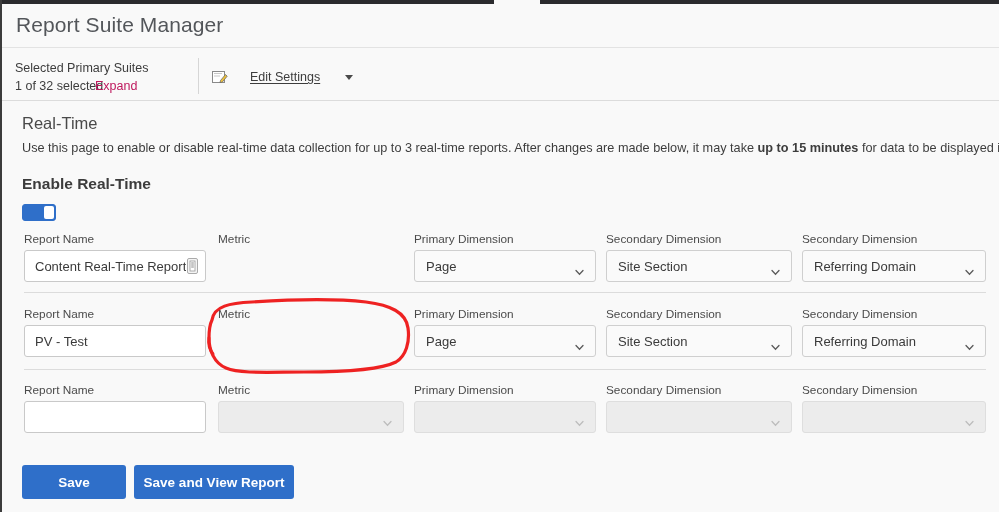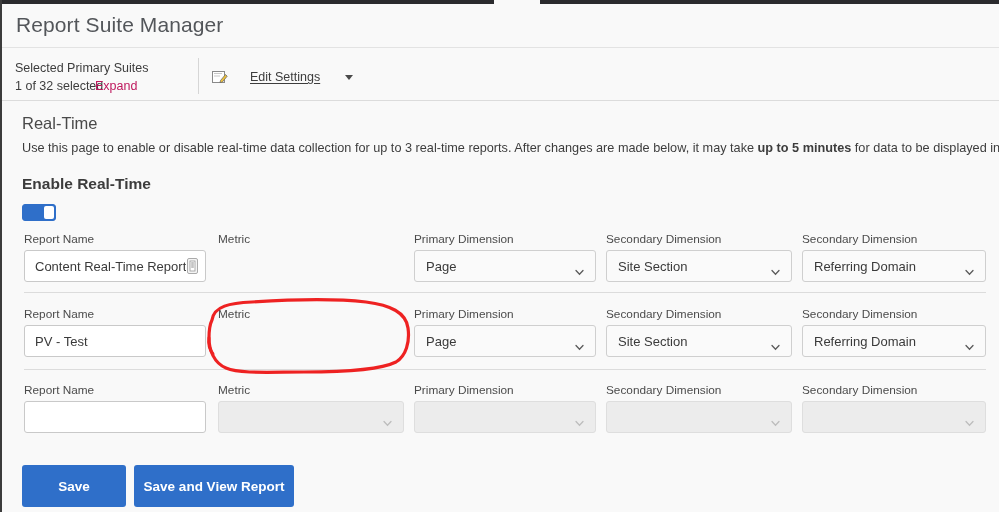--- a/index.html
+++ b/index.html
@@ -151,21 +151,21 @@
 
   
   .c-name  { left: 22px;  width: 182px; }
   .c-metric{ left: 216px; width: 186px; }
   .c-prim  { left: 412px; width: 182px; }
   .c-sec1  { left: 604px; width: 186px; }
   .c-sec2  { left: 800px; width: 184px; }
 
   
   .btn {
-    position: absolute; height: 42px; border-radius: 3px;
+    position: absolute; height: 34px; border-radius: 3px;
     background: #2f6fc9; color: #ffffff;
     font-size: 13.5px; font-weight: 700;
     display: flex; align-items: center; justify-content: center;
     cursor: pointer; border: none; font-family: "Liberation Sans", sans-serif;
   }
   .btn-save { left: 20px; top: 363px; width: 104px; }
   .btn-save-view { left: 132px; top: 363px; width: 160px; }
 
   
   .annotation {
@@ -204,21 +204,21 @@
     </span>
     <span class="edit-text">Edit Settings</span>
     <span class="edit-caret"></span>
   </div>
 
   <div class="panel">
 
     <div class="section-title">Real-Time</div>
 
     <div class="section-desc">
-      <span>Use this page to enable or disable real-time data collection for up to 3 real-time reports. After changes are made below, it may take </span><b>up to 5 minutes</b><span> for data to be displayed in the real-time reports.</span>
+      <span>Use this page to enable or disable real-time data collection for up to 3 real-time reports. After changes are made below, it may take </span><b>up to 15 minutes</b><span> for data to be displayed in the real-time reports.</span>
     </div>
 
     <div class="subsection-title">Enable Real-Time</div>
 
     <div class="toggle">
       <div class="toggle-knob"></div>
     </div>
 
     <div class="row" style="top:130px">
       <div class="field c-name">

